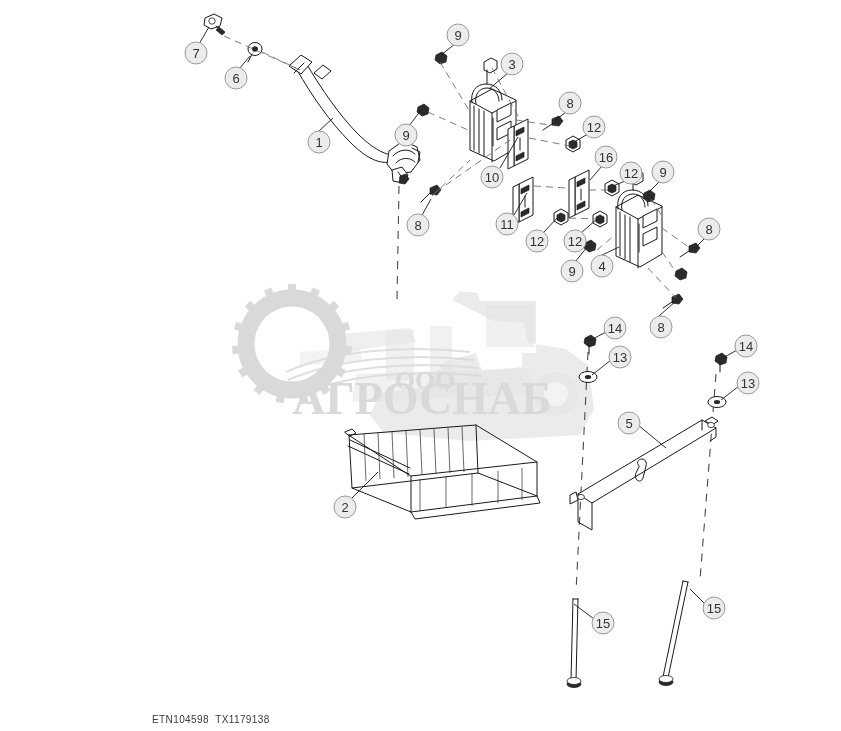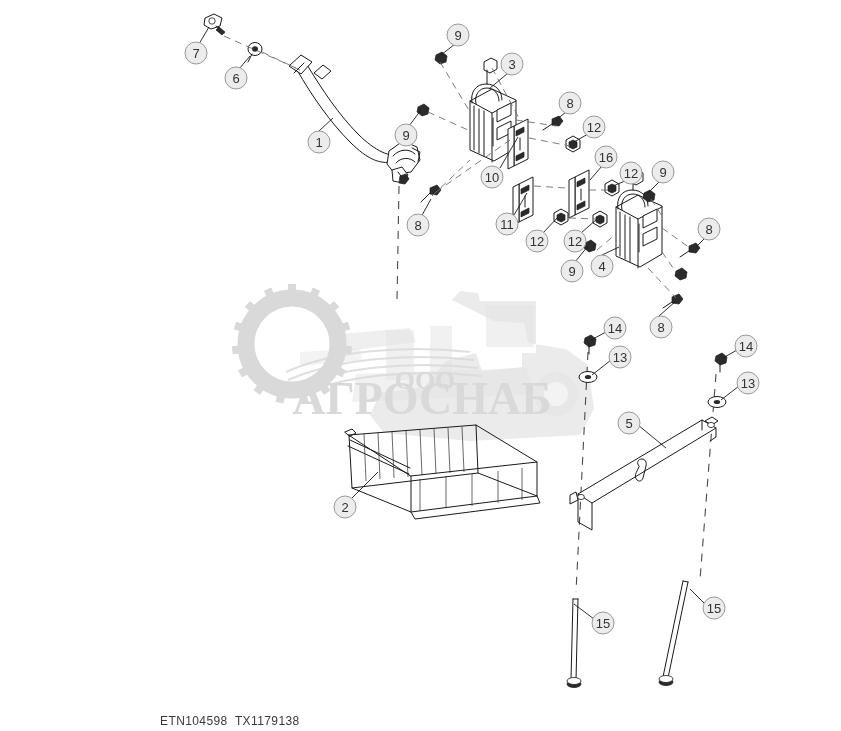--- a/index.html
+++ b/index.html
@@ -8,22 +8,22 @@
     font-family:"Liberation Sans", sans-serif;
     color:#1a1a1a;
     position:relative;
     overflow:hidden;
   }
   #stage{position:absolute;inset:0;width:841px;height:731px;}
   svg#diagram{position:absolute;left:0;top:0;width:841px;height:731px;}
 
   .caption{
     position:absolute;
-    left:160px;top:714px;
-    font-size:12px;
+    left:152px;top:714px;
+    font-size:10px;
     letter-spacing:0.4px;
     color:#3a3a3a;
     white-space:pre;
   }
 </style>
 </head>
 <body>
 
 <div id="stage">
 

